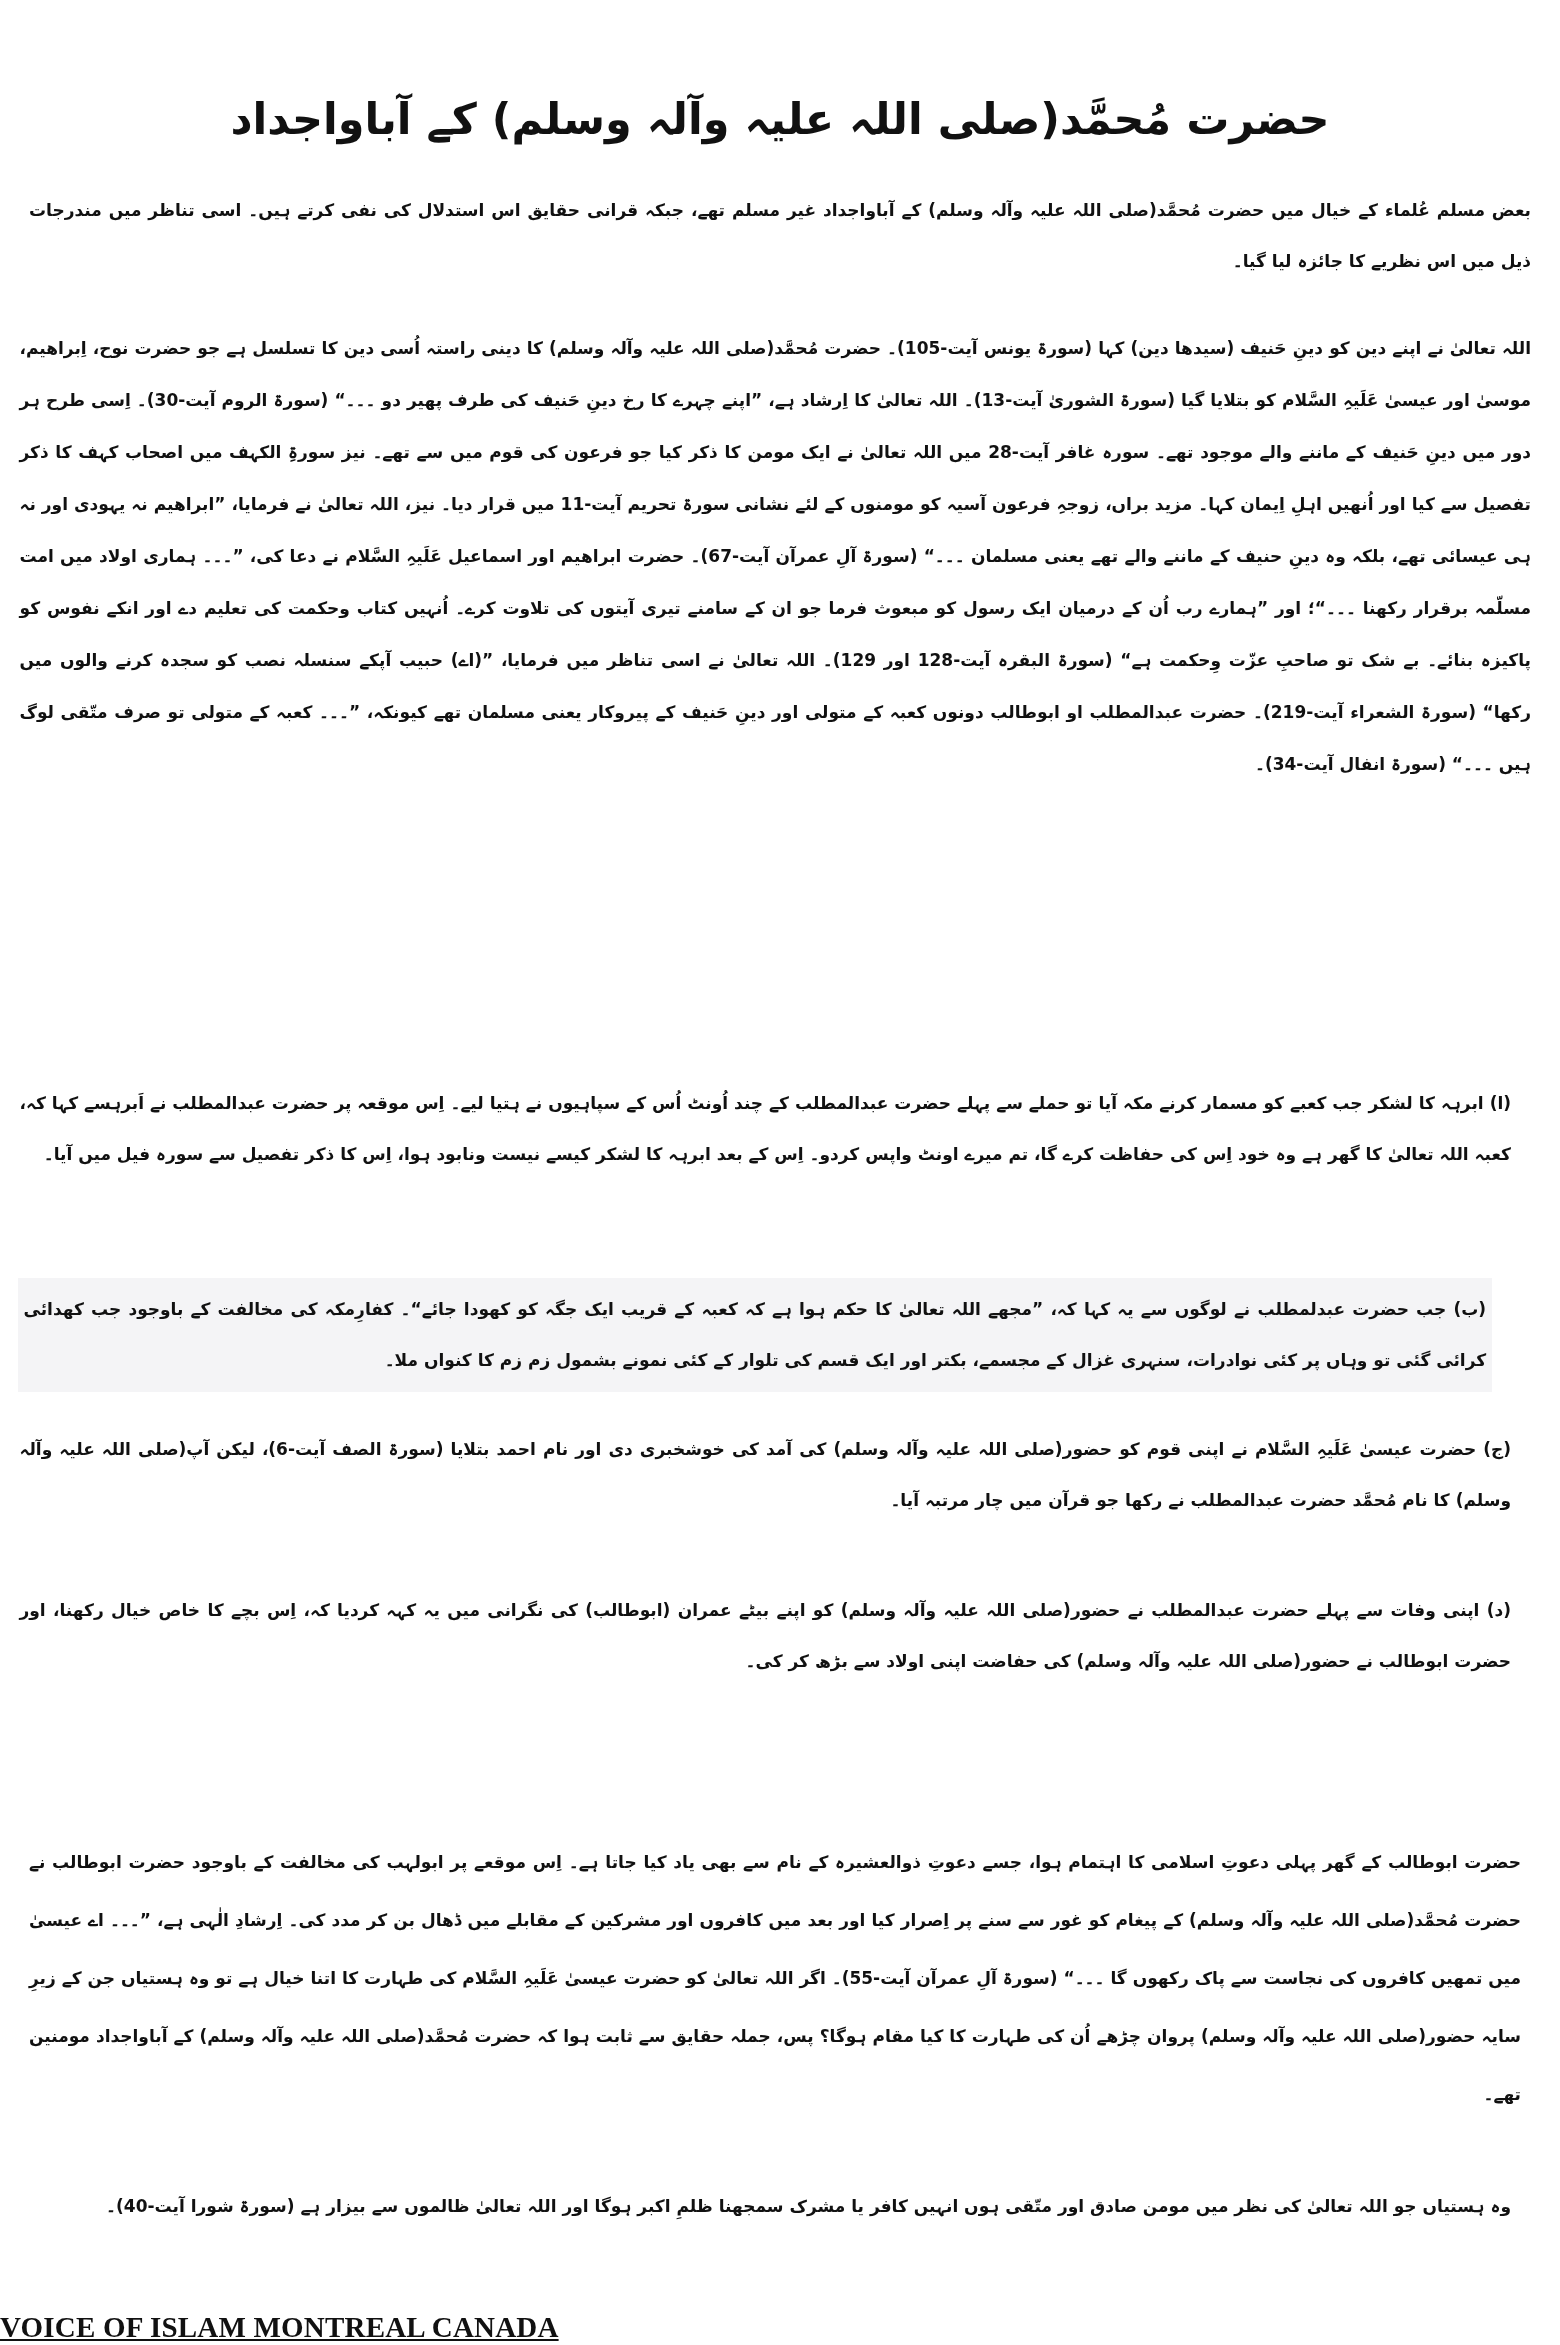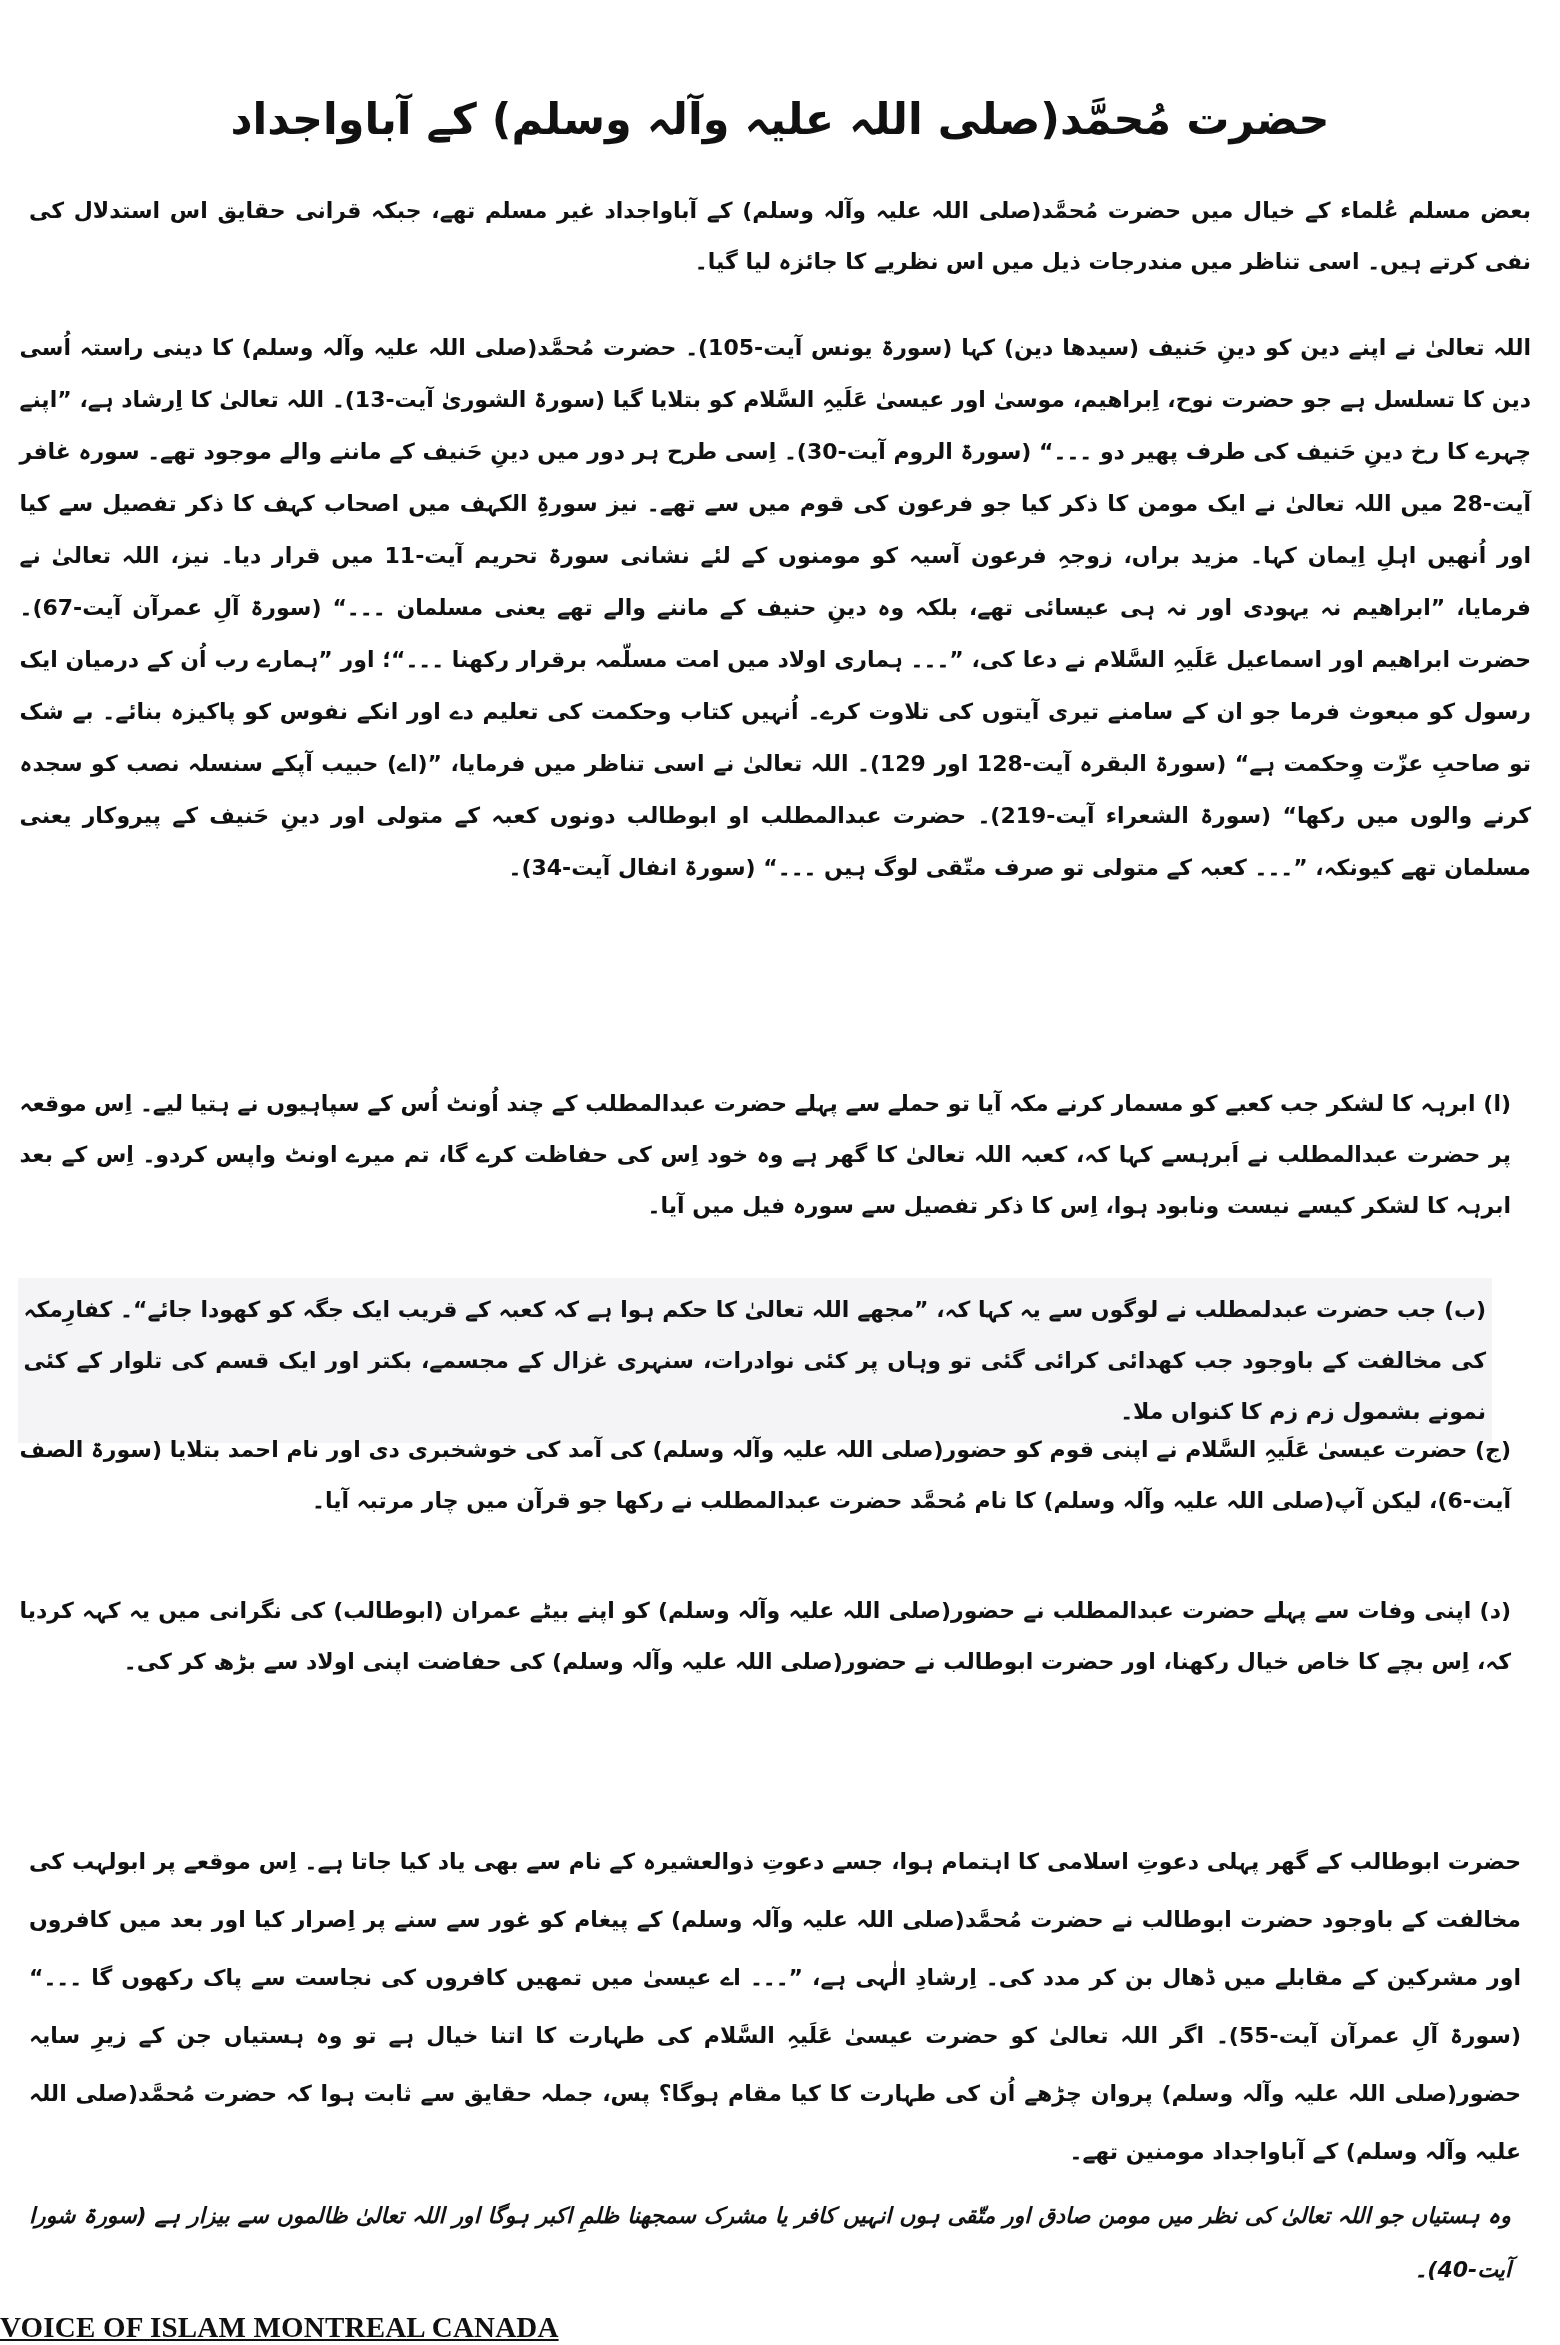--- a/index.html
+++ b/index.html
@@ -12,34 +12,34 @@
     color: #111111;
   }
   .page { position: absolute; left: 0; top: 0; width: 1560px; height: 2345px; }
   .title {
     position: absolute; top: 51px; left: 0; width: 1560px;
     text-align: center; direction: rtl;
     font-size: 43px; font-weight: bold; line-height: 78px;
   }
   .block {
     position: absolute; direction: rtl; text-align: justify;
-    font-size: 22px; line-height: 51px; font-weight: bold;
+    font-size: 17px; line-height: 51px; font-weight: bold;
   }
   .block p { margin: 0; }
   .b-intro   { top: 185px;  left: 29px;  right: 29px; }
   .b-main    { top: 322px;  left: 19.5px;  right: 29px; line-height: 52px; }
   .b-abd     { top: 975px; left: 293px; right: 73px; }
   .b-item    { left: 19.5px; right: 49px; }
   .b-a       { top: 1078px; }
   .b-b       { top: 1278px; background: #f4f4f6; padding: 5.9px 5.9px; left: 17.6px; right: 68px; }
   .b-j       { top: 1424px; }
   .b-d       { top: 1585px; }
   .b-t       { top: 1716px; }
   .b-abutalib{ top: 1833px; left: 29px; right: 39px; line-height: 58px; }
-  .b-final   { top: 2189px; left: 29px; right: 49px; line-height: 54px; font-style: italic; }
+  .b-final   { top: 2189px; left: 29px; right: 49px; line-height: 35px; }
   .footer {
     position: absolute; top: 2311px; left: 0; width: 1560px; text-align: left;
     font-family: "Liberation Serif", serif; font-weight: bold; font-size: 29px;
     text-decoration: underline; letter-spacing: 0.2px;
   }
 </style>
 </head>
 <body>
 
 <div class="page">

